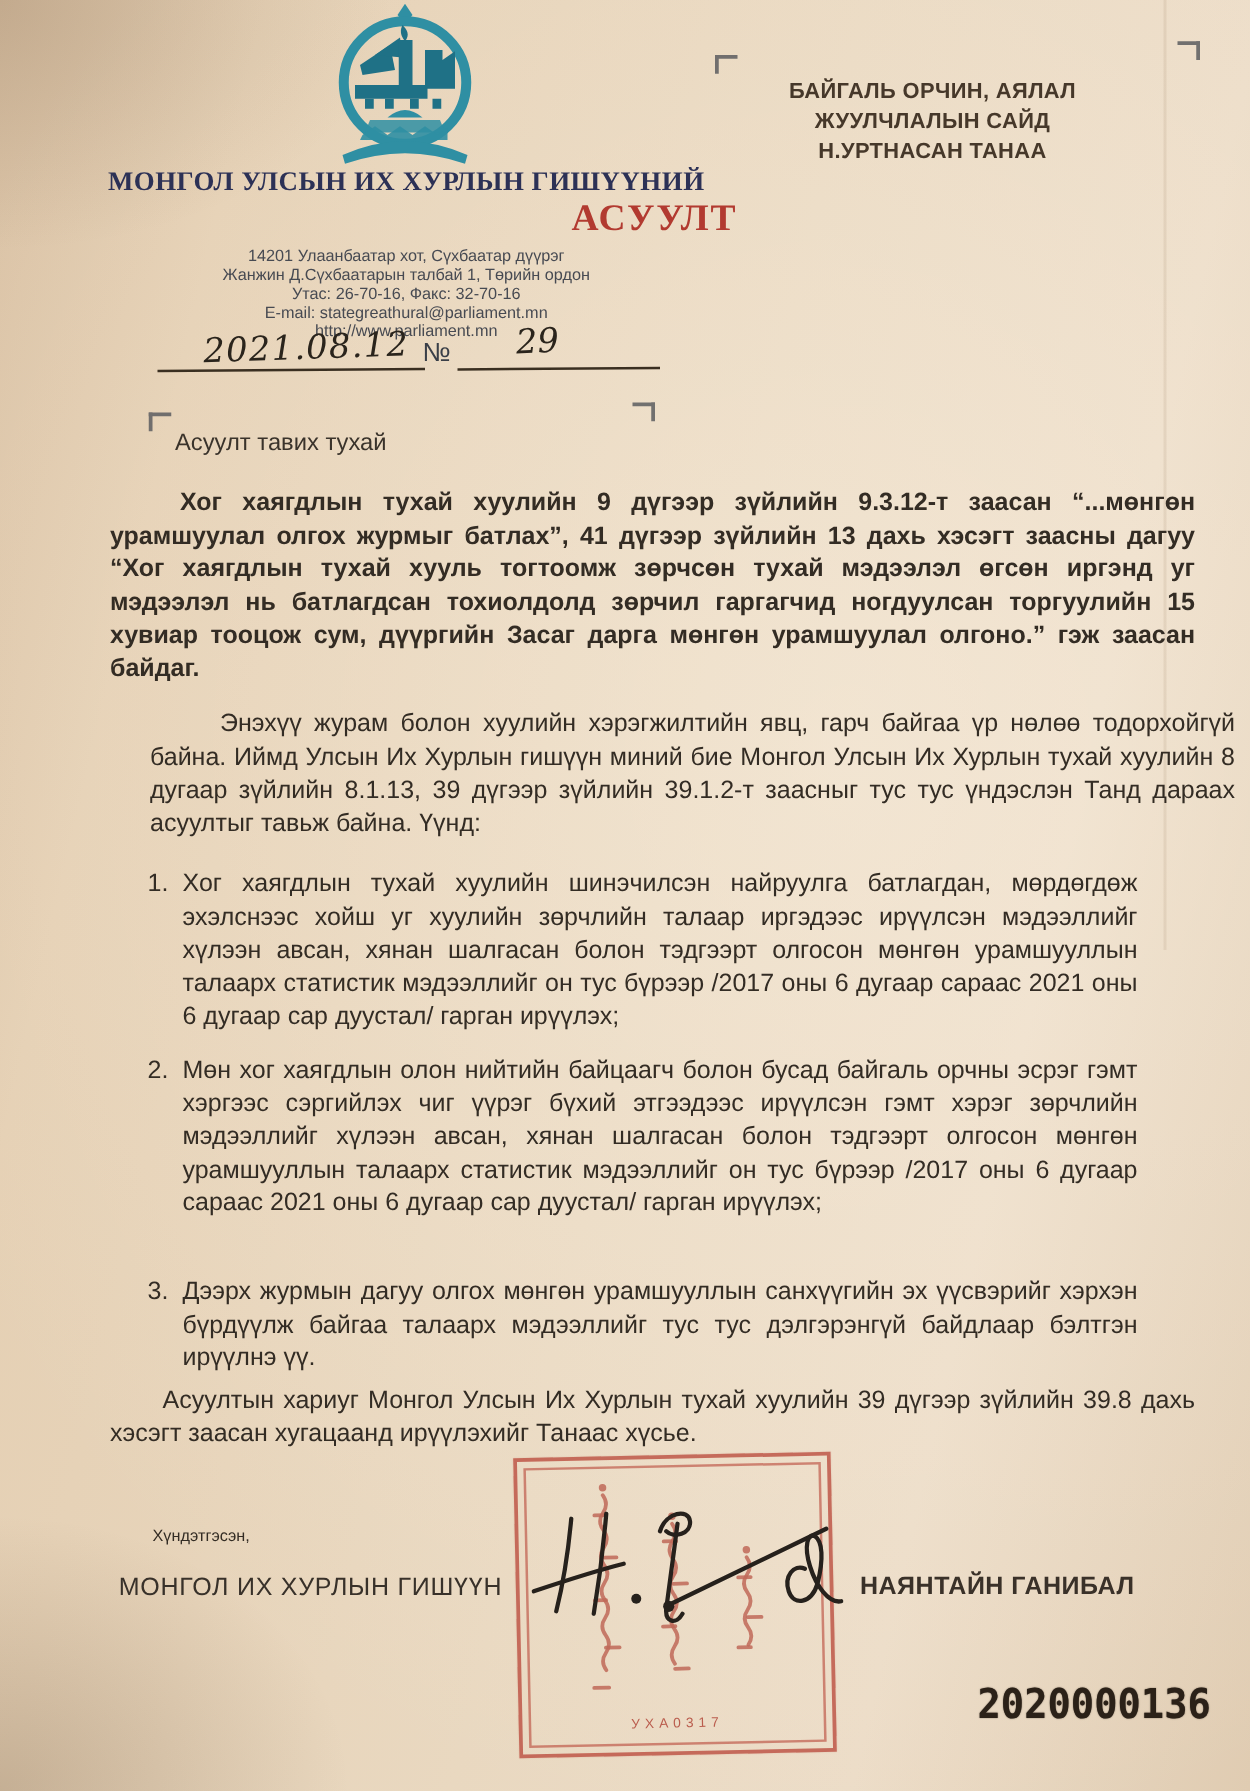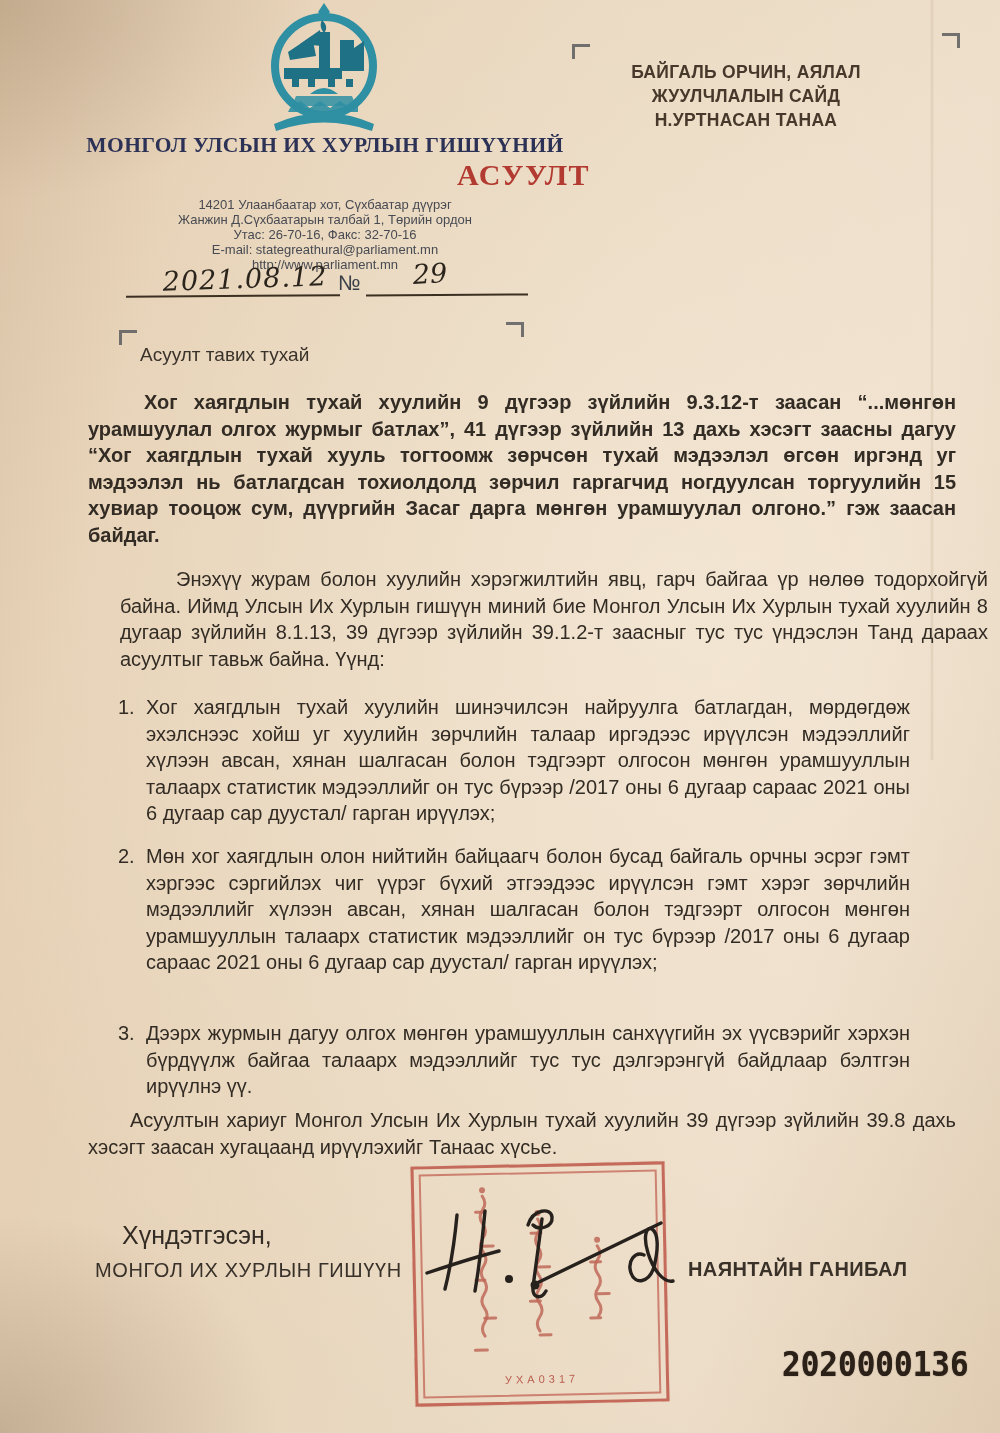--- a/index.html
+++ b/index.html
@@ -46,21 +46,21 @@
   .subject{left:140px; top:344px; width:420px; font-size:19px; color:#3a332b;}
   .para{font-size:20px; line-height:26.5px; text-align:justify; color:#332c24;}
   .p1{left:88px; top:389px; width:868px; text-indent:56px;font-weight:bold;}
   .p2{left:88px; top:566px; width:868px; text-indent:56px;margin-left:32px;}
   .item{left:118px; width:792px; display:flex;}
   .item .n{width:28px; flex:none;}
   .item .t{flex:1; text-align:justify;}
   .i1{top:694px;} .i2{top:843px;} .i3{top:1020px;}
   .closing{left:88px; top:1107px; width:868px; text-indent:42px;}
   
-  .salutation{left:122px; top:1221px; font-size:25px;}
+  .salutation{left:122px; top:1221px; font-size:13px;}
   .signer-title{left:95px; top:1259px; font-size:20px; letter-spacing:.6px; color:#38312a;}
   .signer-name{left:678px; top:1258px; font-size:20px; font-weight:bold; letter-spacing:.4px; color:#3a3129;margin-left:10px;}
   .stamp{left:413px; top:1164px; width:248px; height:234px; transform:rotate(-1.2deg);
     border:3px solid rgba(186,74,60,.78); box-shadow:inset 0 0 0 5px rgba(186,74,60,0), 0 0 1px rgba(186,74,60,.3);}
   .stamp .inner{position:absolute; inset:5px; border:2px solid rgba(186,74,60,.62);}
   .stamp-code{position:absolute; left:0; right:0; bottom:16px; text-align:center;
     font-size:11px; letter-spacing:4px; color:rgba(178,70,56,.85);}
   .sig-svg{left:425px; top:1203px;}
   .reg-number{left:782px; top:1346px; font-family:"DejaVu Sans Mono",monospace; font-weight:bold;
     font-size:31px; letter-spacing:0px; color:#2b2118; transform:scaleY(1.06);

